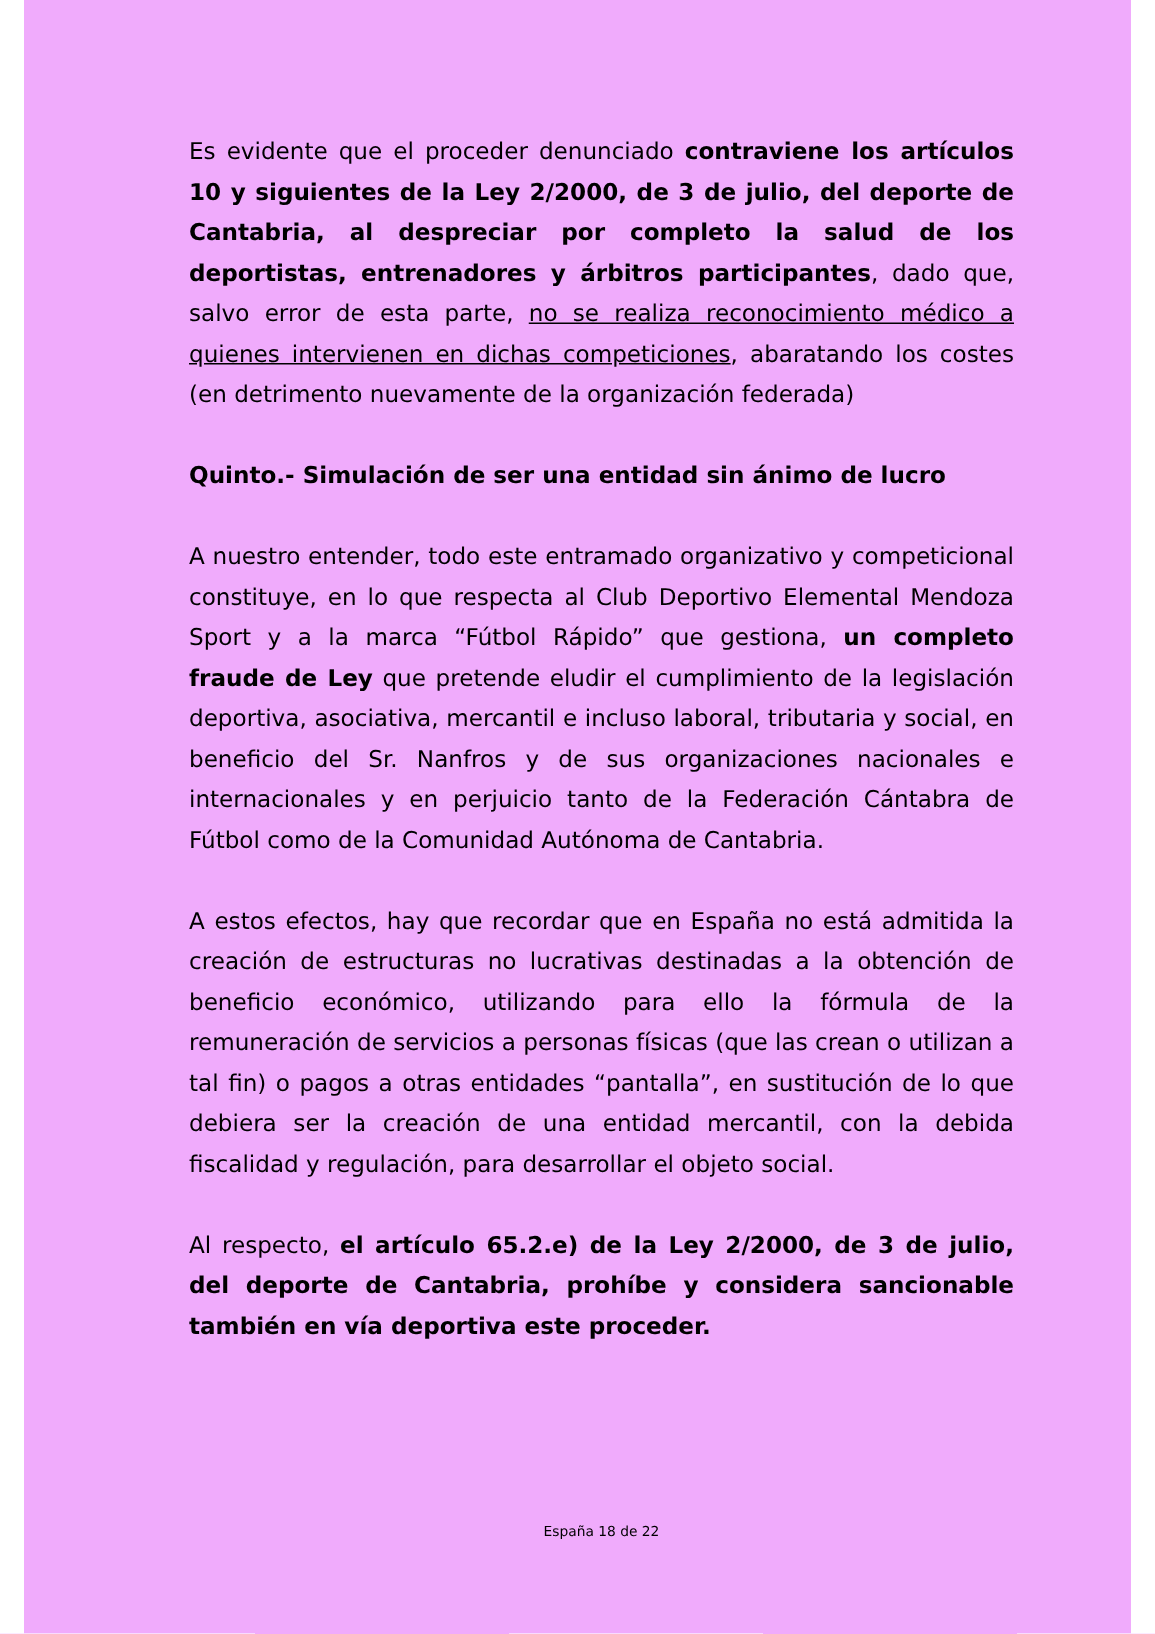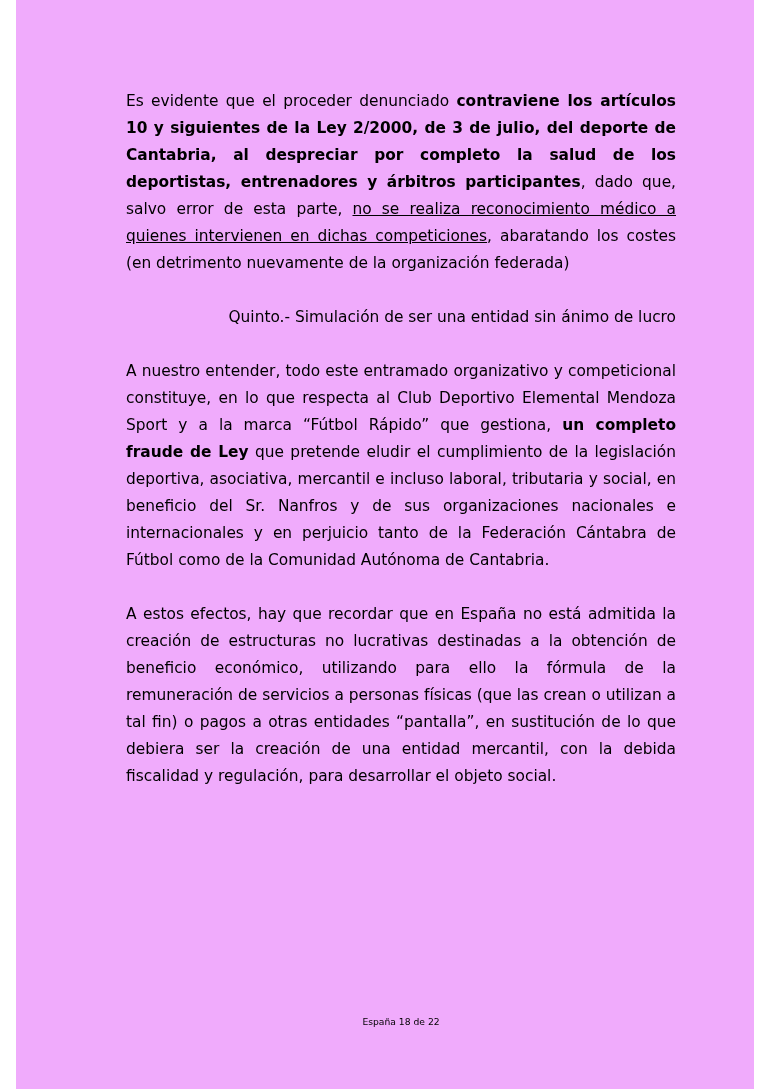--- a/index.html
+++ b/index.html
@@ -31,22 +31,22 @@
     line-height: 27px;
     color: #000000;
     text-align: justify;
     text-justify: inter-word;
     -webkit-font-smoothing: antialiased;
   }
   p.body {
     font-weight: normal;
   }
   h2.heading {
-    font-weight: normal;
-    text-align: right;
+    font-weight: bold;
+    text-align: left;
   }
   b, strong, .b {
     font-weight: bold;
   }
   .u {
     text-decoration: underline;
   }
   
   .gap-sm { height: 27px; }
   .gap-md { height: 54px; }
@@ -78,20 +78,21 @@
     <div class="gap-sm"></div>
 
     <p class="body"><span>A nuestro entender, todo este entramado organizativo y competicional constituye, en lo que respecta al Club Deportivo Elemental Mendoza Sport y a la marca “Fútbol Rápido” que gestiona, </span><span class="b">un completo fraude de Ley</span><span> que pretende eludir el cumplimiento de la legislación deportiva, asociativa, mercantil e incluso laboral, tributaria y social, en beneficio del Sr. Nanfros y de sus organizaciones nacionales e internacionales y en perjuicio tanto de la Federación Cántabra de Fútbol como de la Comunidad Autónoma de Cantabria.</span></p>
 
     <div class="gap-sm"></div>
 
     <p class="body">A estos efectos, hay que recordar que en España no está admitida la creación de estructuras no lucrativas destinadas a la obtención de beneficio económico, utilizando para ello la fórmula de la remuneración de servicios a personas físicas (que las crean o utilizan a tal fin) o pagos a otras entidades “pantalla”, en sustitución de lo que debiera ser la creación de una entidad mercantil, con la debida fiscalidad y regulación, para desarrollar el objeto social.</p>
 
     <div class="gap-sm"></div>
 
+    <p class="body"><span>Al respecto, </span><span class="b">el artículo 65.2.e) de la Ley 2/2000, de 3 de julio, del deporte de Cantabria, prohíbe y considera sancionable también en vía deportiva este proceder.</span></p>
 
     <div class="gap-md"></div>
 
 
     <div class="gap-md"></div>
 
   </div>
 
   <div class="footer"><span>España </span><span class="b">18</span><span> de </span><span class="b">22</span></div>
 

